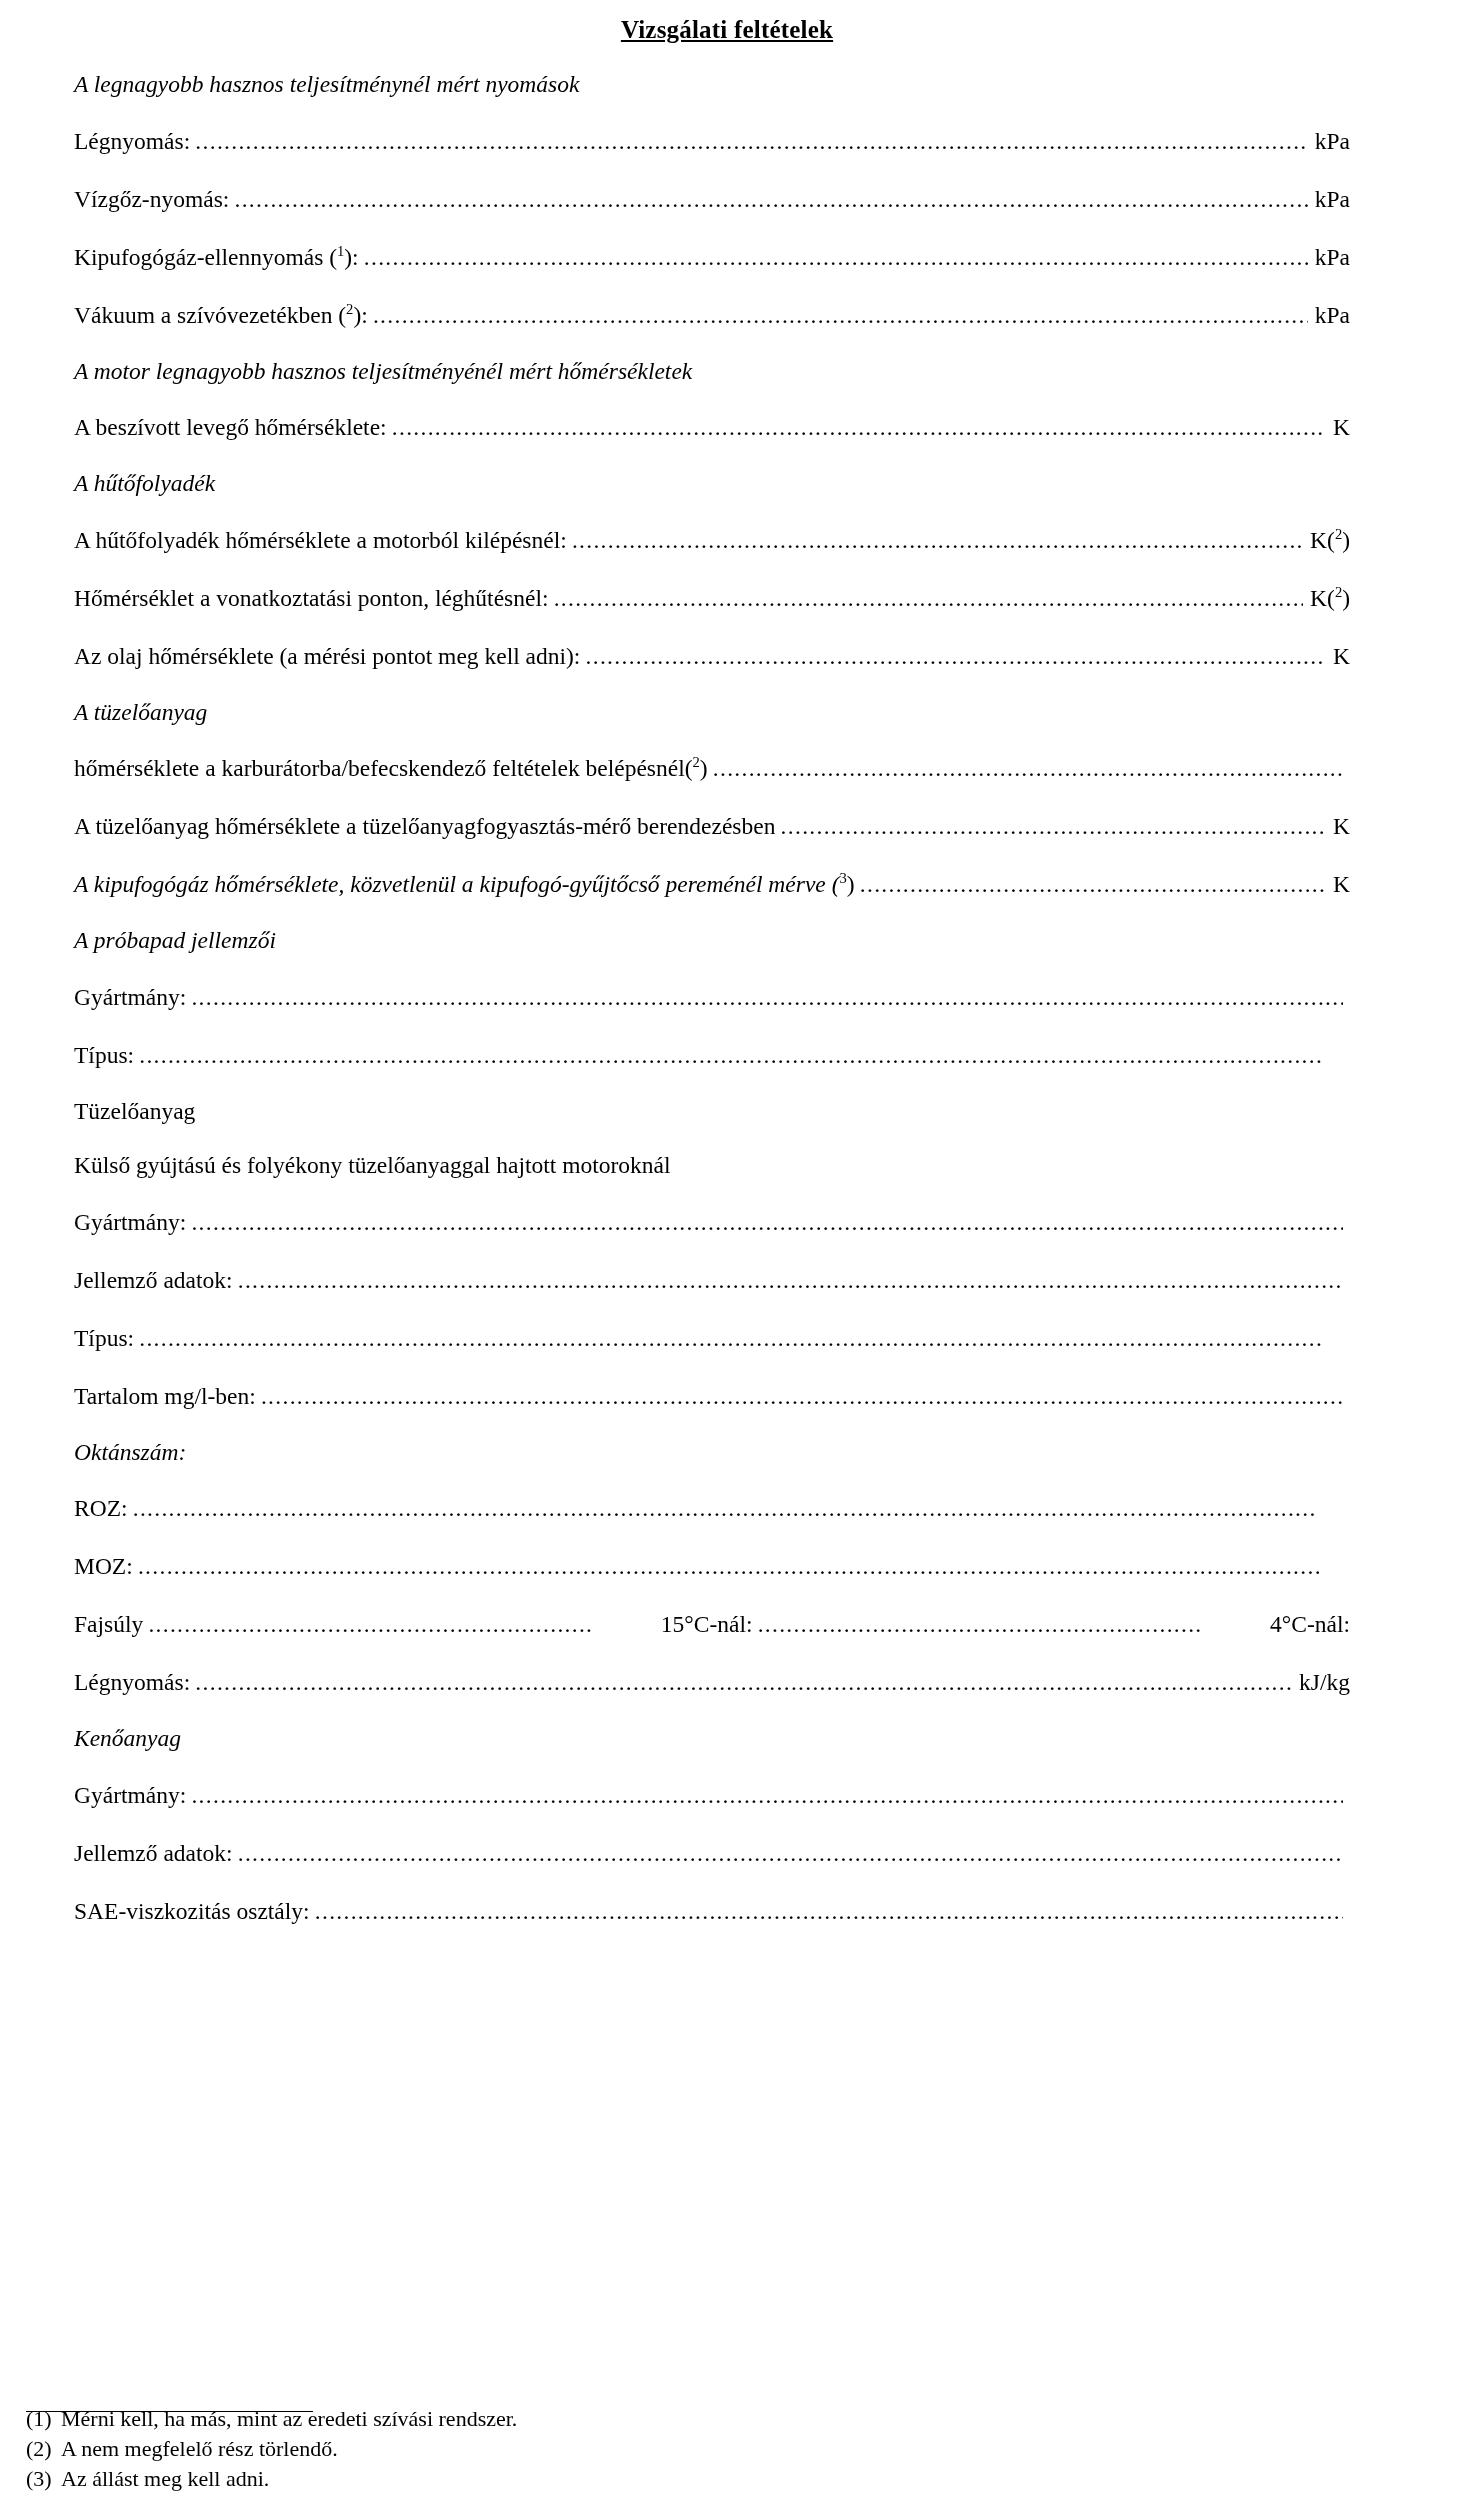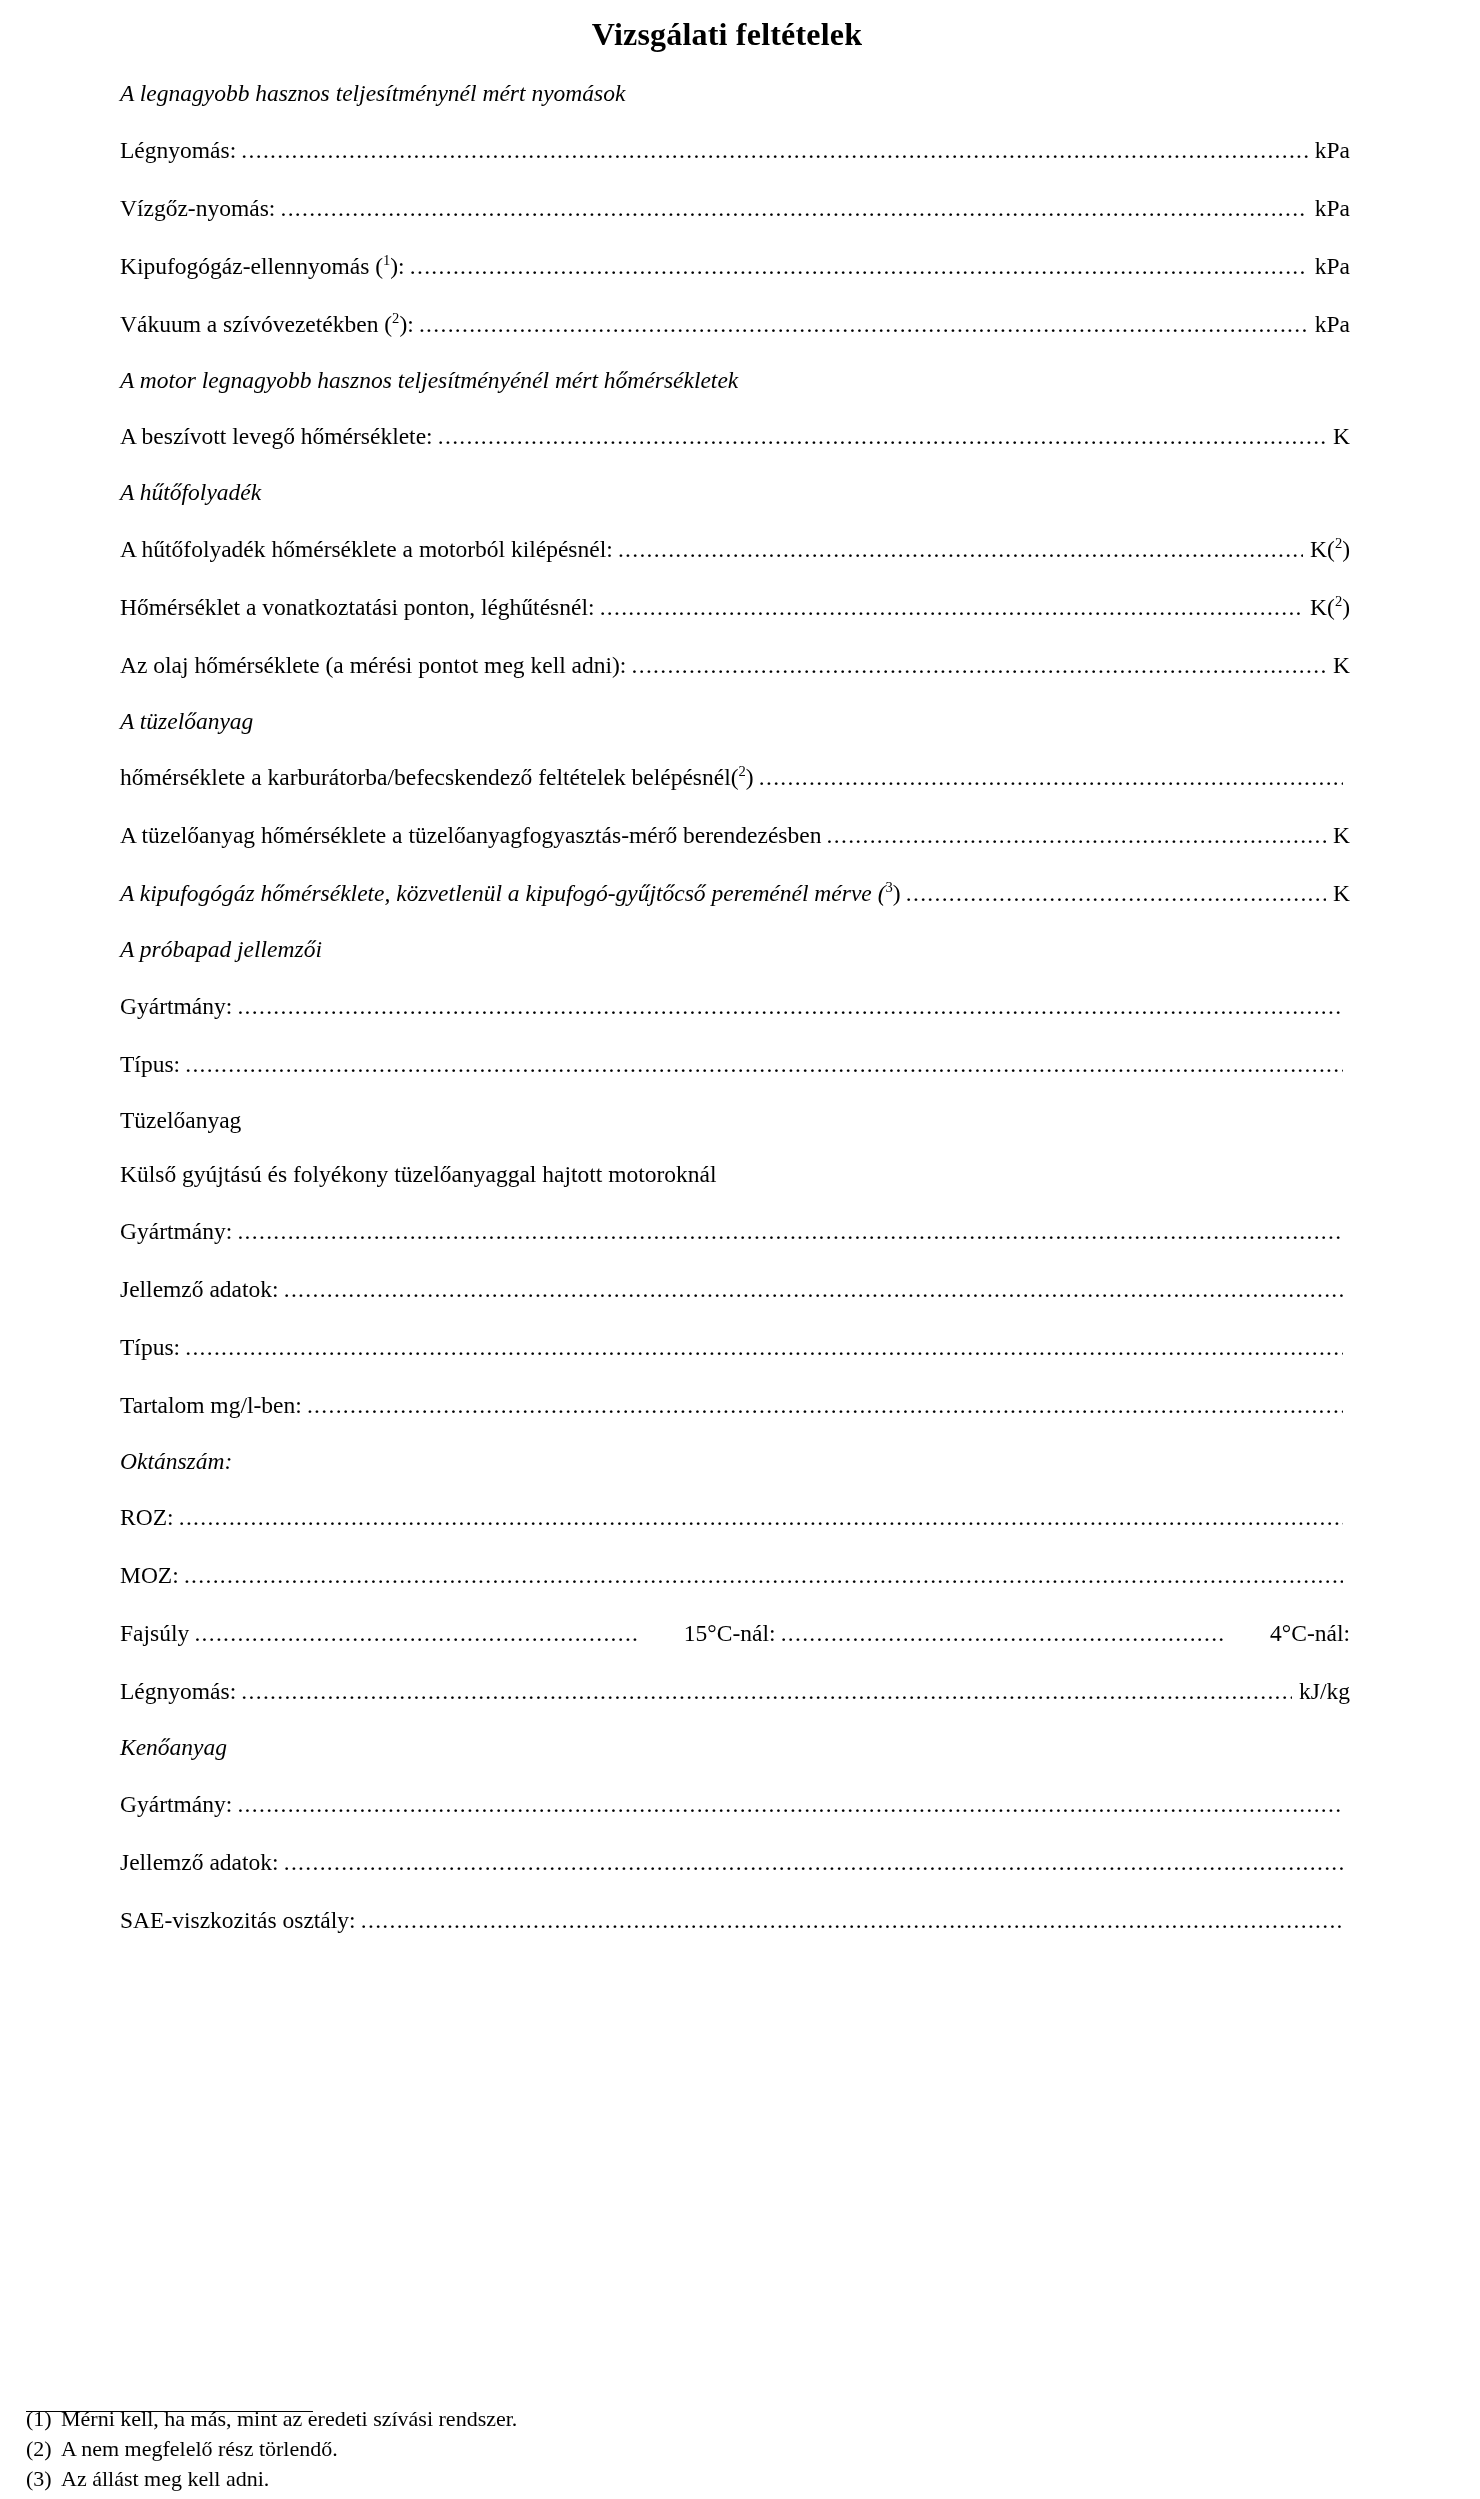--- a/index.html
+++ b/index.html
@@ -19,28 +19,29 @@
     position: relative;
     width: 1480px;
     height: 2500px;
     box-sizing: border-box;
     padding: 0;
   }
   .title {
     text-align: center;
     font-family: "Liberation Serif", serif;
     font-weight: bold;
-    font-size: 32px;
+    font-size: 25px;
     letter-spacing: 0.2px;
     margin: 15.6px 0 0 0;
     padding-right: 26px;
+    text-decoration: underline;
   }
   .content {
     margin-top: 29.5px;
-    padding-left: 120px;
+    padding-left: 74px;
     padding-right: 130px;
   }
   .line {
     font-size: 23.5px;
     line-height: 1.0;
     margin-bottom: 31px;
     white-space: nowrap;
     position: relative;
   }
   .italic {

